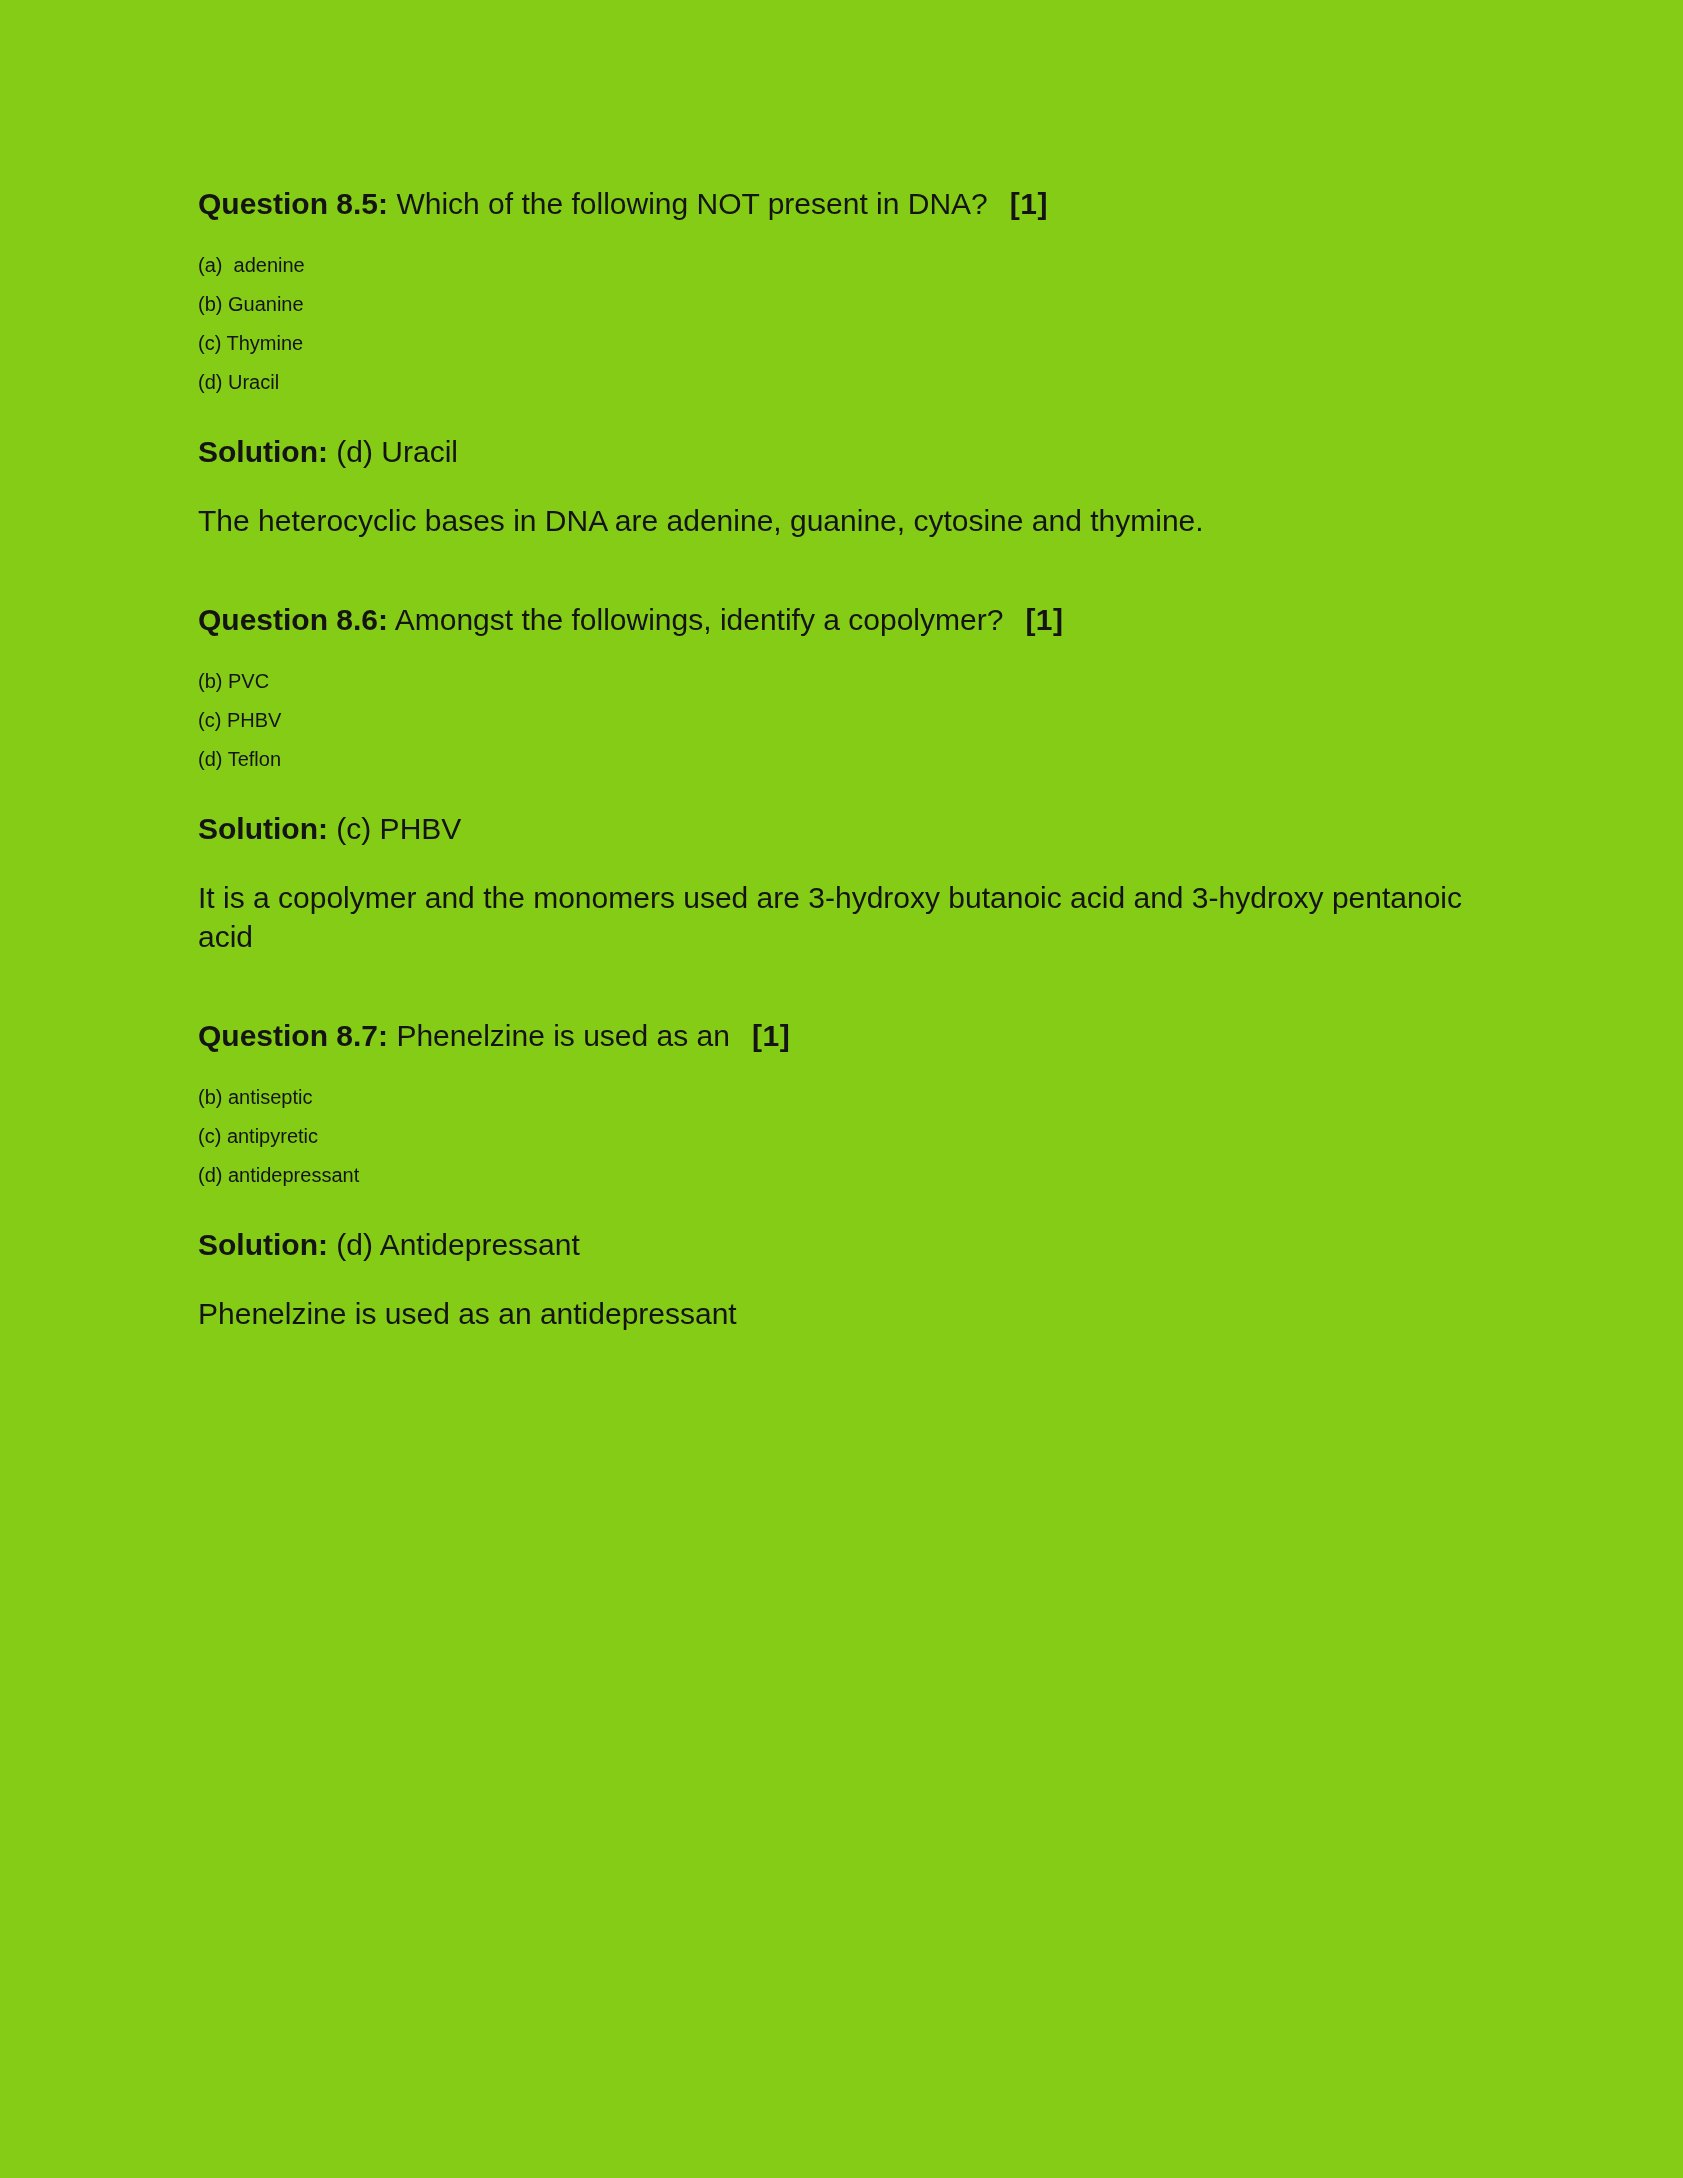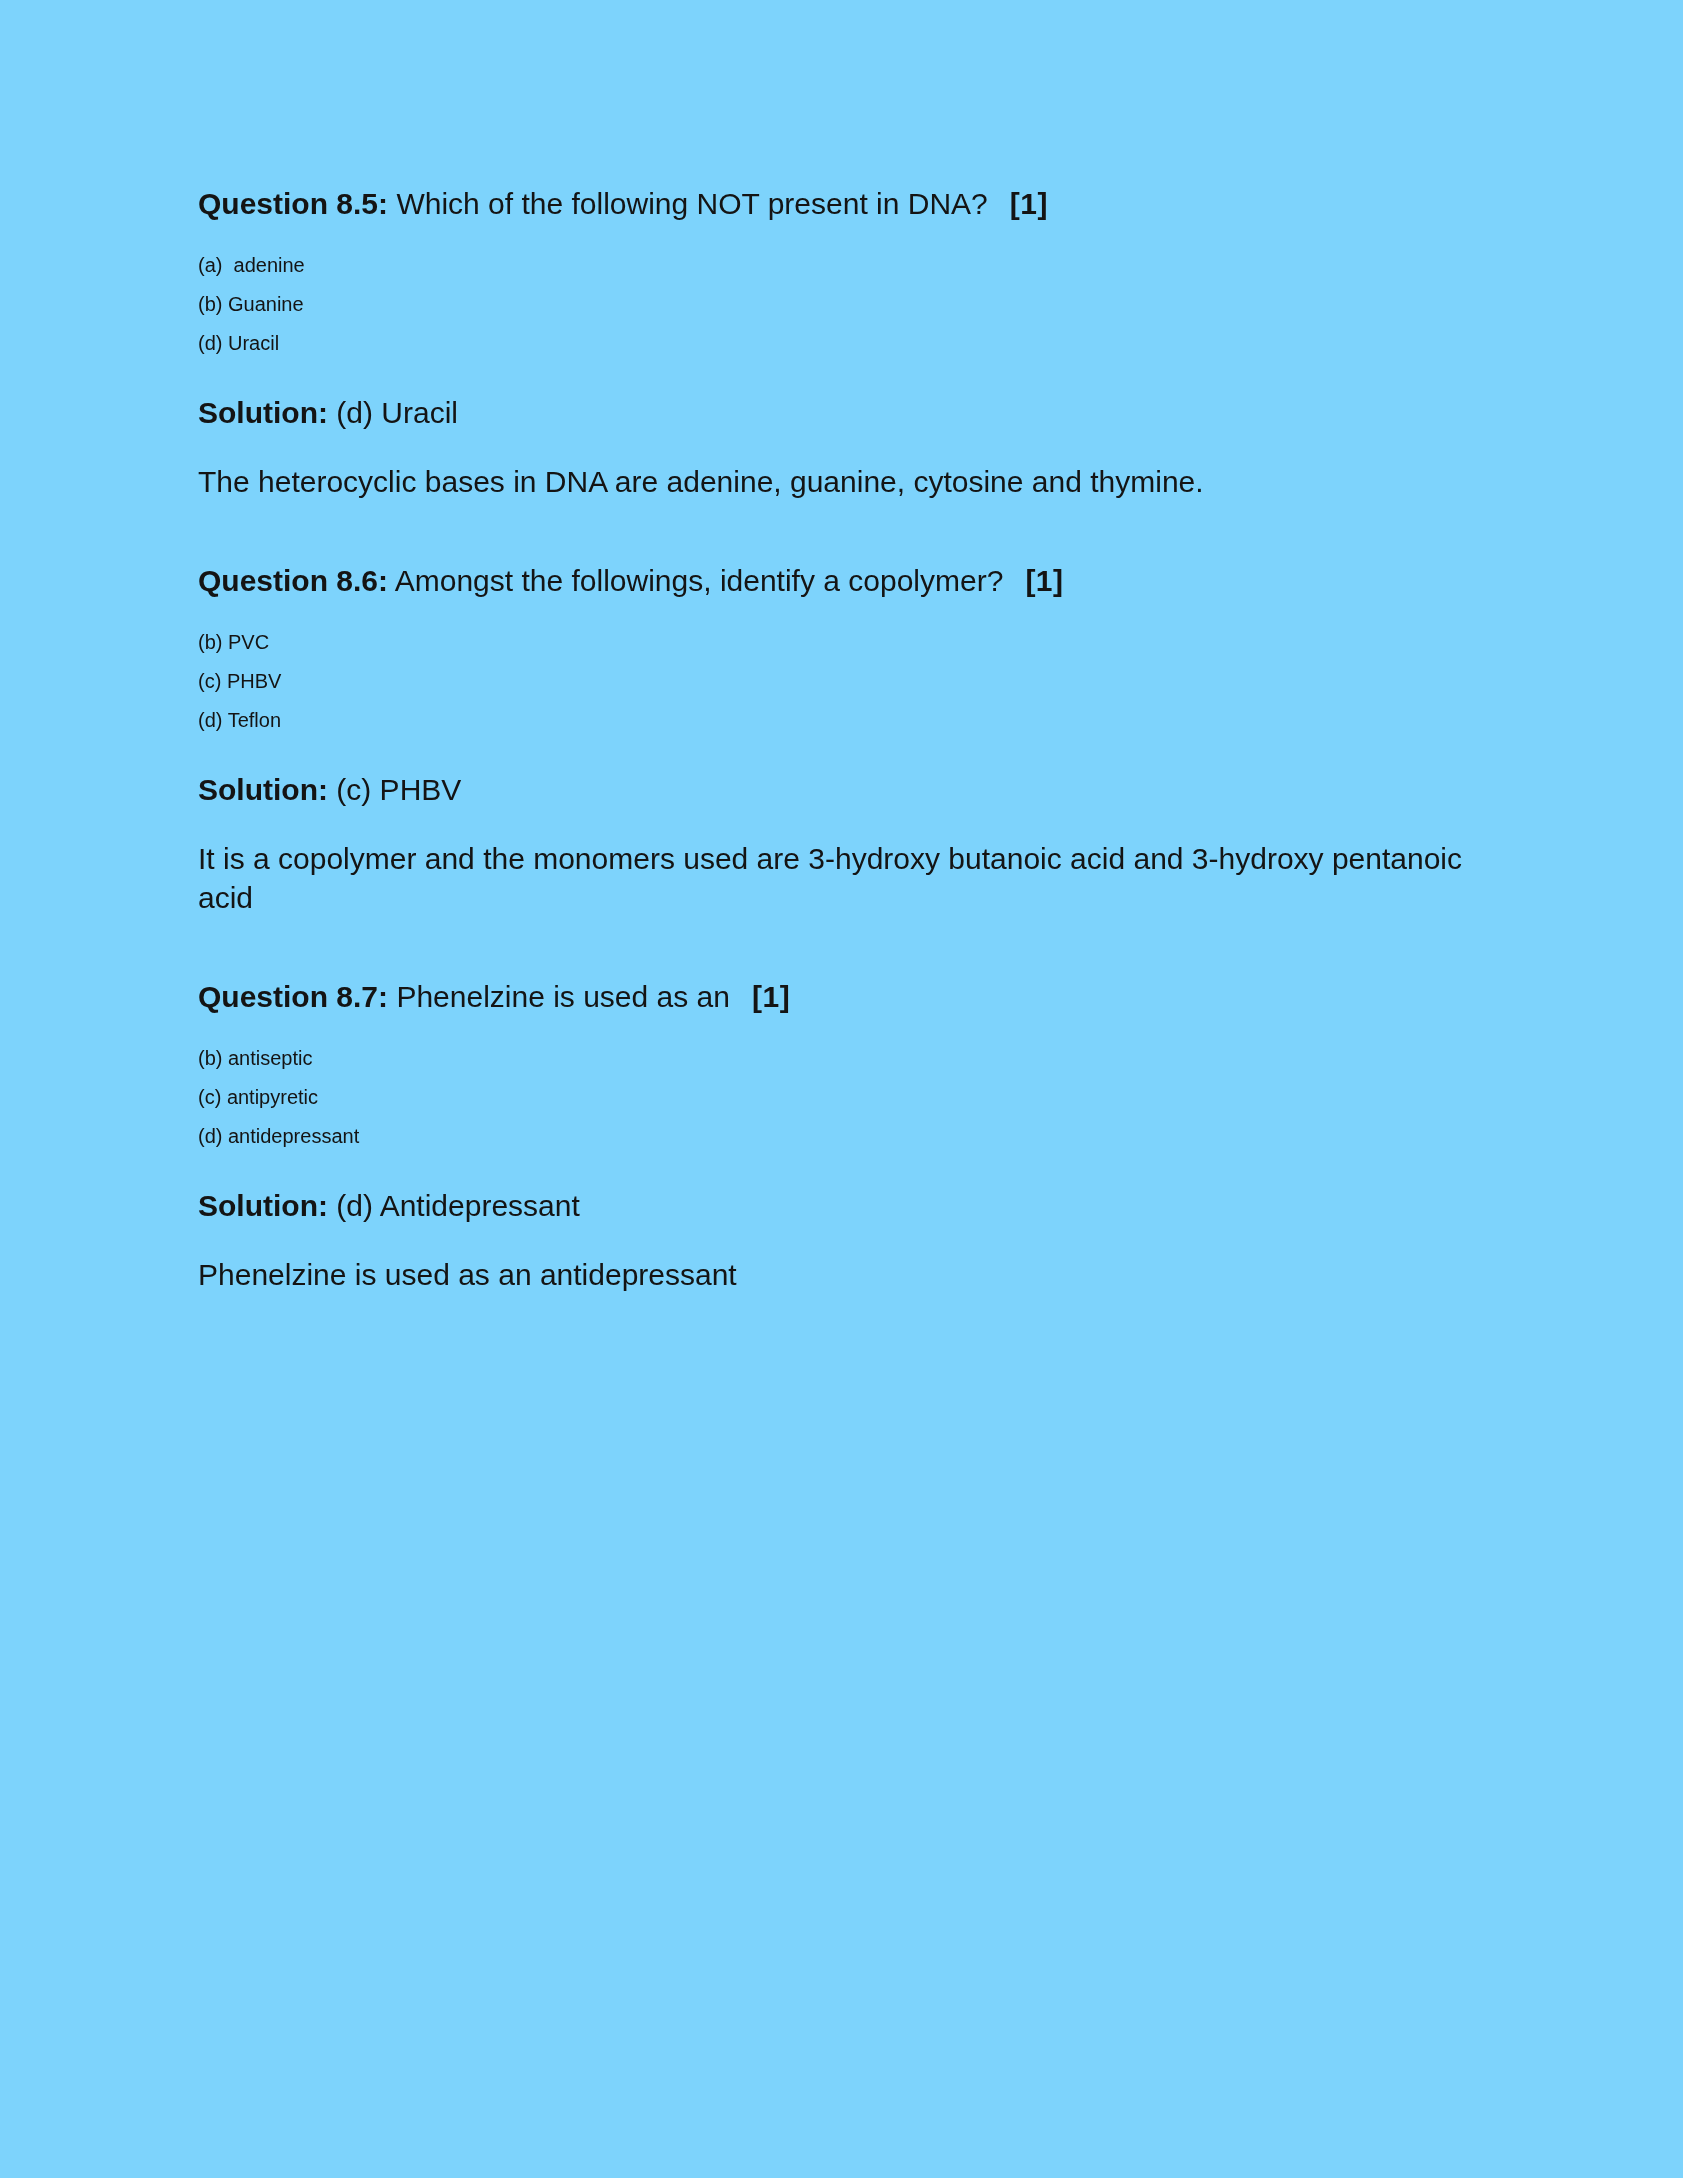--- a/index.html
+++ b/index.html
@@ -12,21 +12,21 @@
     height: 2178px;
     font-family: "Liberation Sans", sans-serif;
     color: #101010;
     -webkit-font-smoothing: antialiased;
   }
 
   .page {
     position: relative;
     width: 1683px;
     height: 2178px;
-    background: #7dd3fc;
+    background: #84cc16;
     box-sizing: border-box;
     padding: 184px 198px 0 198px;
   }
 
   .content {
     width: 1287px;
   }
 
   
   .q-block {
@@ -99,20 +99,21 @@
 
 <div class="page">
   <div class="content">
 
     <div class="q-block">
       <p class="q-heading"><span class="q-label">Question 8.5:</span><span class="q-text"> Which of the following NOT present in DNA?</span><span class="q-marks">[1]</span></p>
 
       <ul class="options">
         <li class="option">(a)  adenine</li>
         <li class="option">(b) Guanine</li>
+        <li class="option">(c) Thymine</li>
         <li class="option">(d) Uracil</li>
       </ul>
 
       <div class="solution">
         <p class="sol-line"><span class="sol-label">Solution:</span><span class="sol-answer"> (d) Uracil</span></p>
         <p class="sol-explain">The heterocyclic bases in DNA are adenine, guanine, cytosine and thymine.</p>
       </div>
     </div>
 
     <div class="gap-after-solution"></div>

